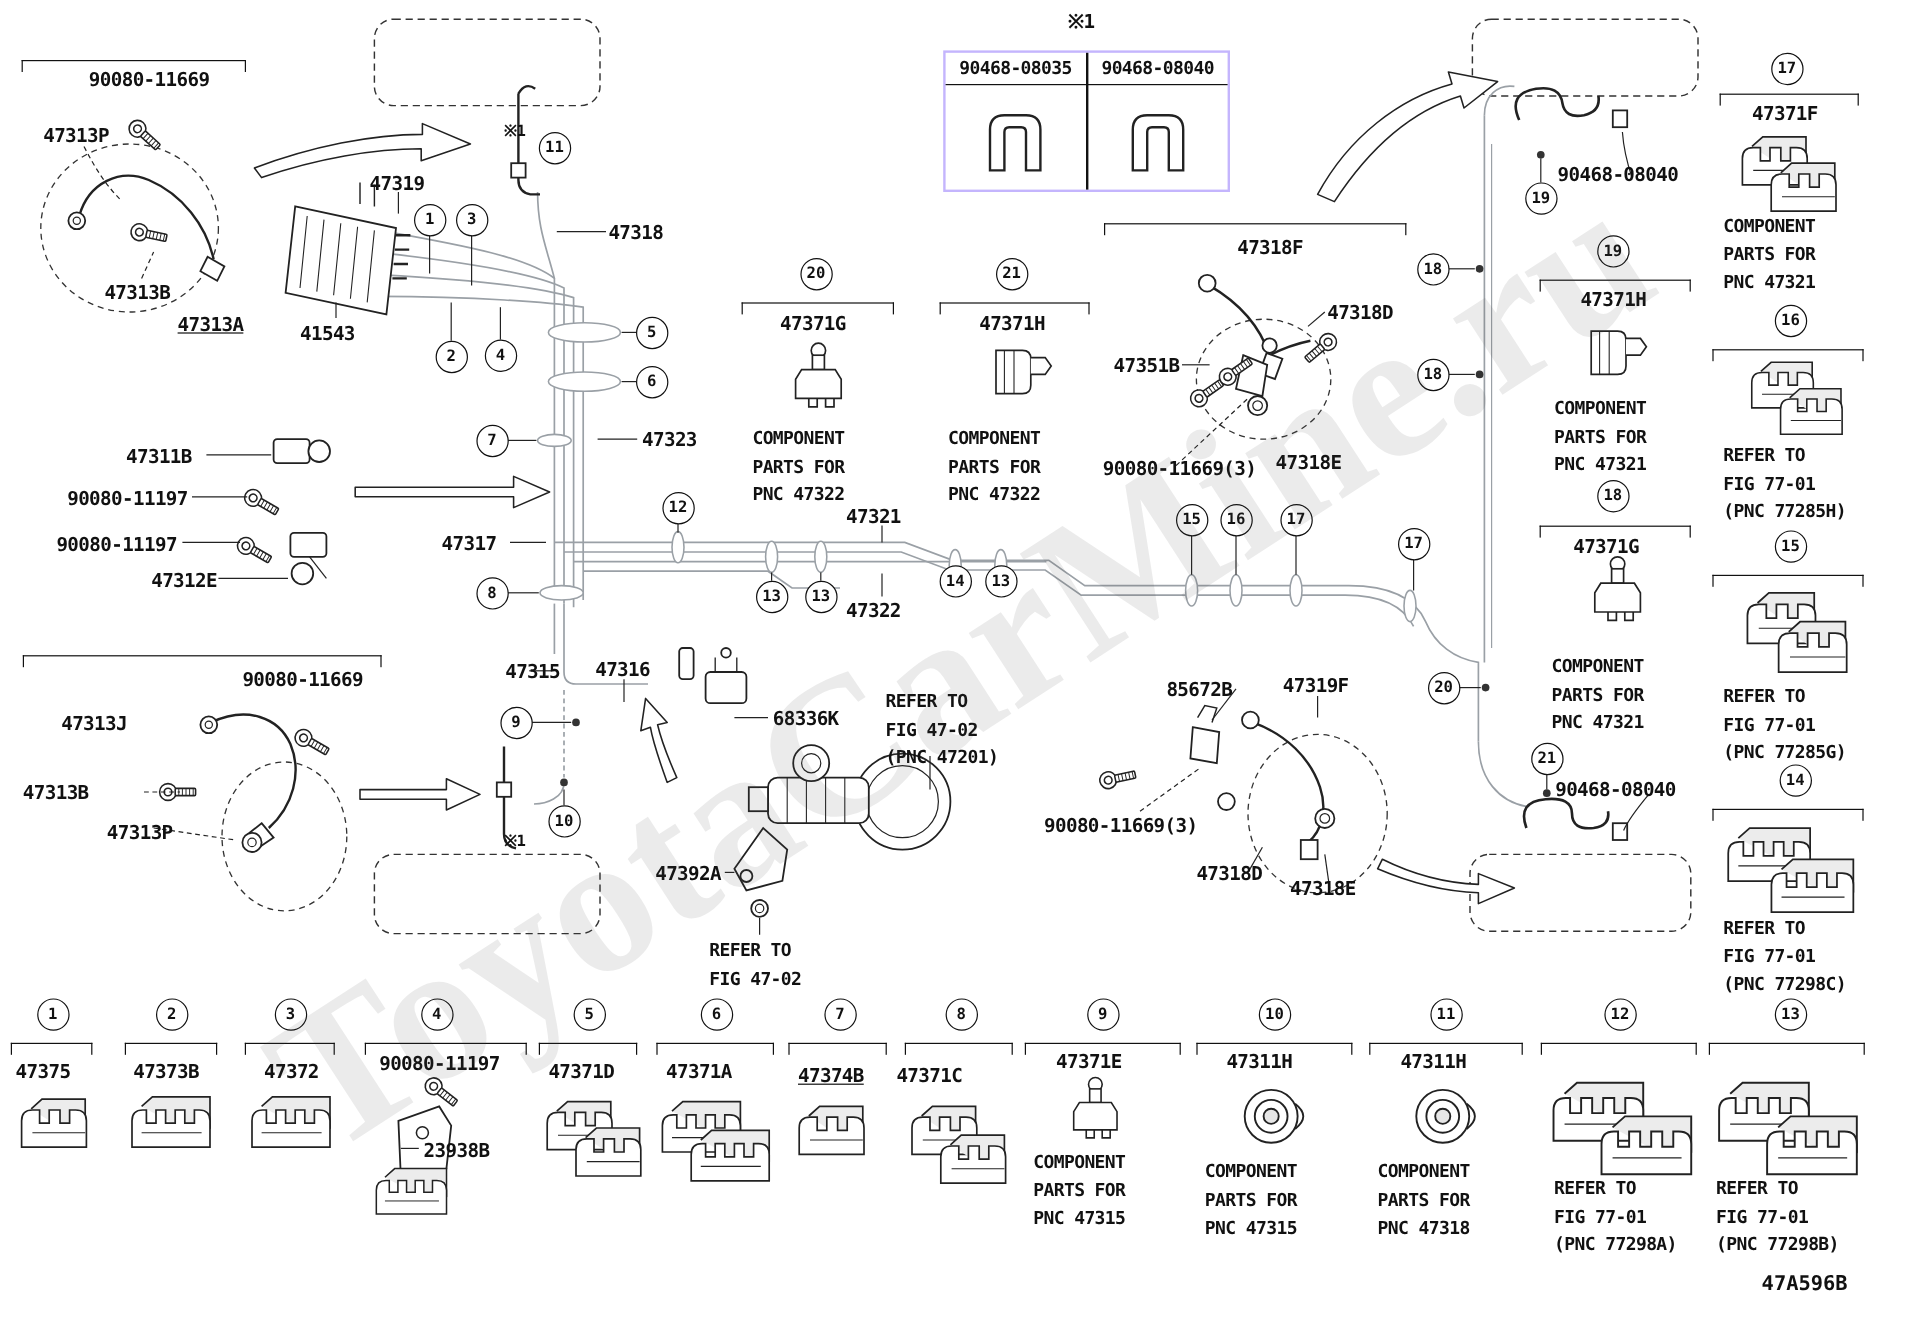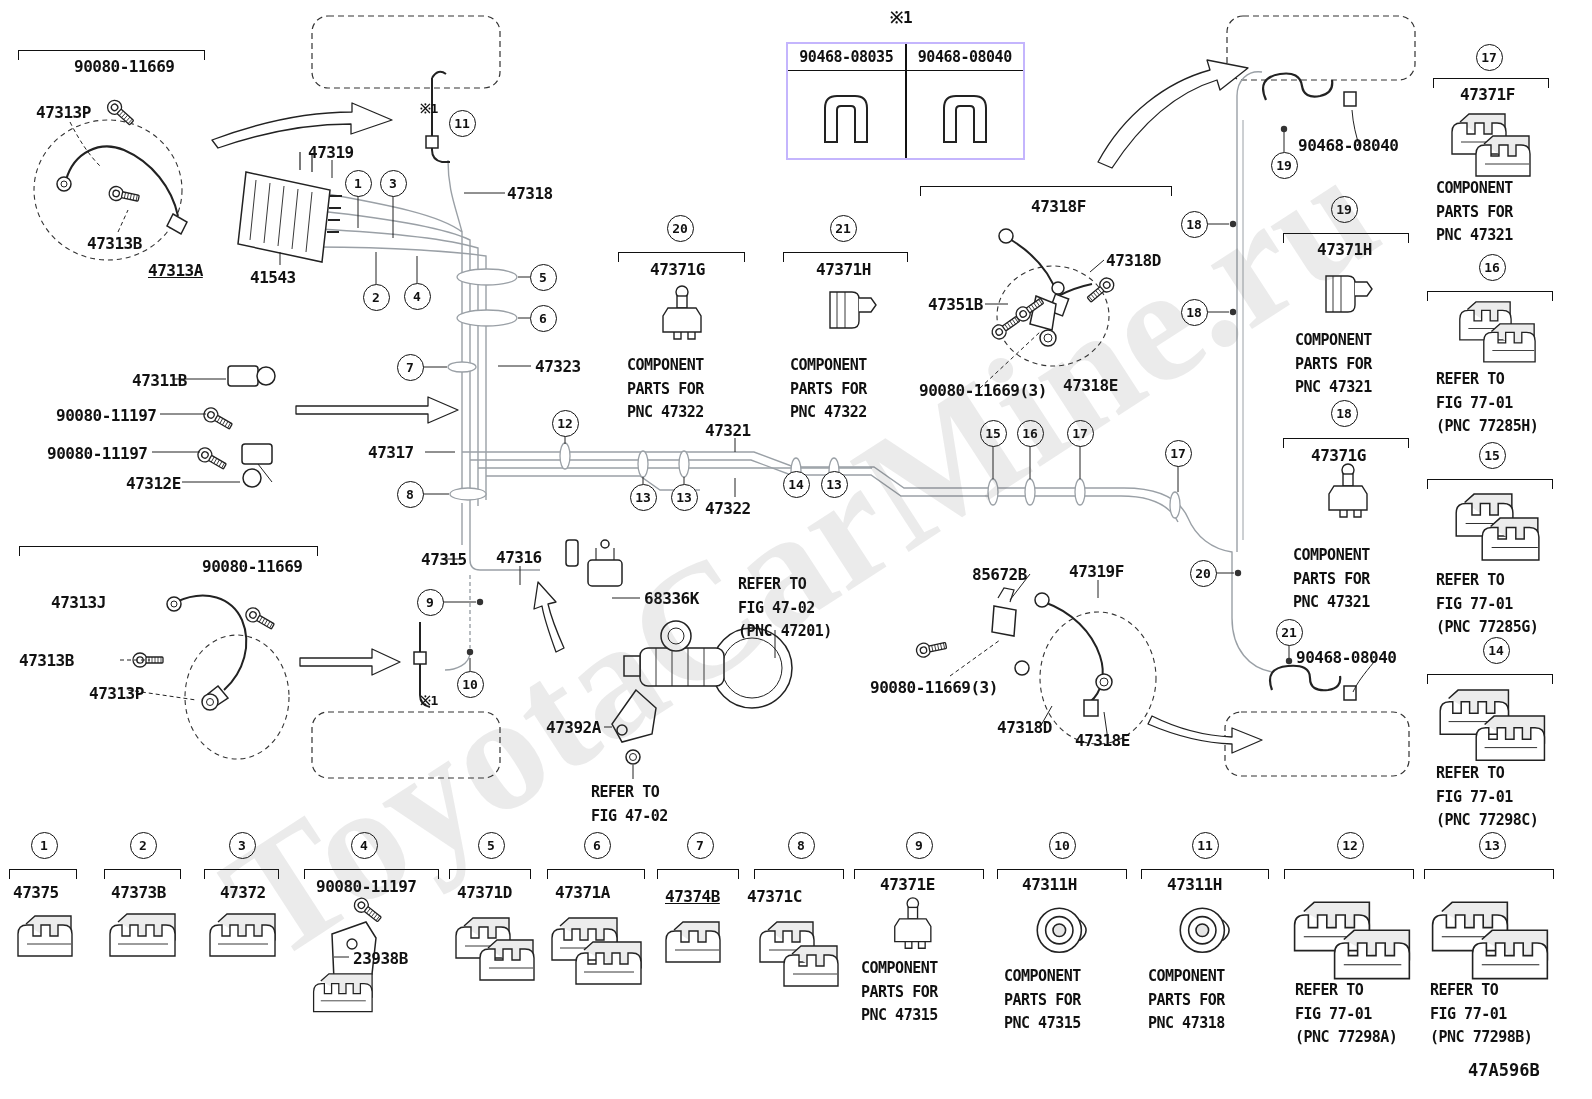--- a/index.html
+++ b/index.html
@@ -399,21 +399,21 @@
 PARTS FOR
 PNC 47322</div>
       <div class="lbl" style="left: 816px; top: 260px;">47371H</div>
       <div class="lbl ml" style="left: 790px; top: 354px;">COMPONENT
 PARTS FOR
 PNC 47322</div>
       <div class="lbl" style="left: 928px; top: 295px;">47351B</div>
       <div class="lbl" style="left: 1106px; top: 251px;">47318D</div>
       <div class="lbl" style="left: 919px; top: 381px;">90080-11669(3)</div>
       <div class="lbl" style="left: 1063px; top: 376px;">47318E</div>
-      <div class="lbl" style="left: 132px; top: 371px; text-align: right;">47311B</div>
+      <div class="lbl" style="left: 105px; top: 371px; text-align: right;">47311B</div>
       <div class="lbl" style="left: 56px; top: 406px;">90080-11197</div>
       <div class="lbl" style="left: 47px; top: 444px;">90080-11197</div>
       <div class="lbl" style="left: 126px; top: 474px;">47312E</div>
       <div class="lbl" style="left: 535px; top: 357px;">47323</div>
       <div class="lbl" style="left: 368px; top: 443px;">47317</div>
       <div class="lbl" style="left: 705px; top: 421px;">47321</div>
       <div class="lbl" style="left: 705px; top: 499px;">47322</div>
       <div class="lbl" style="left: 409px; top: 550px; margin-left: 12px;">47315</div>
       <div class="lbl" style="left: 496px; top: 548px;">47316</div>
       <div class="lbl" style="left: 644px; top: 589px;">68336K</div>

